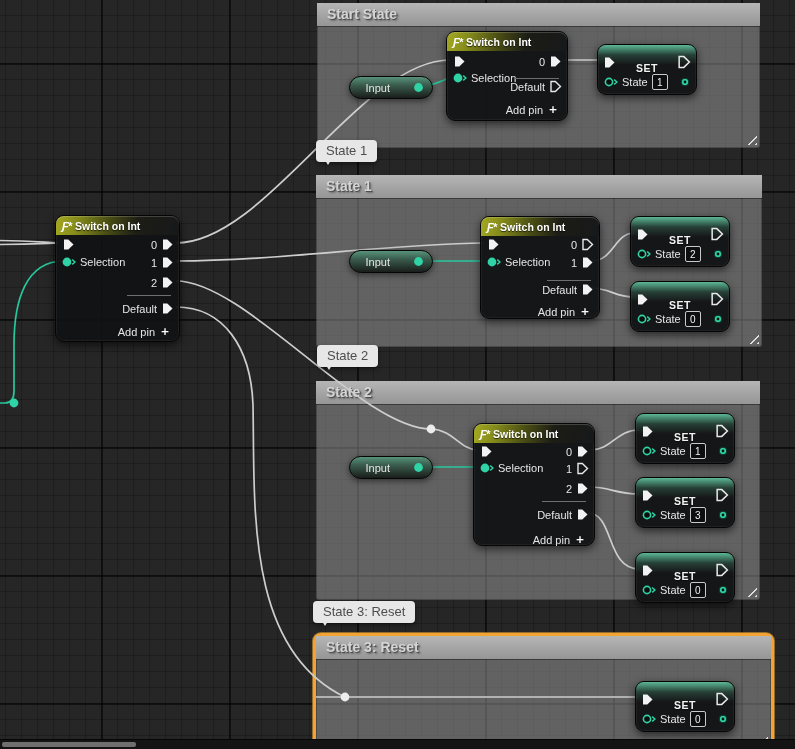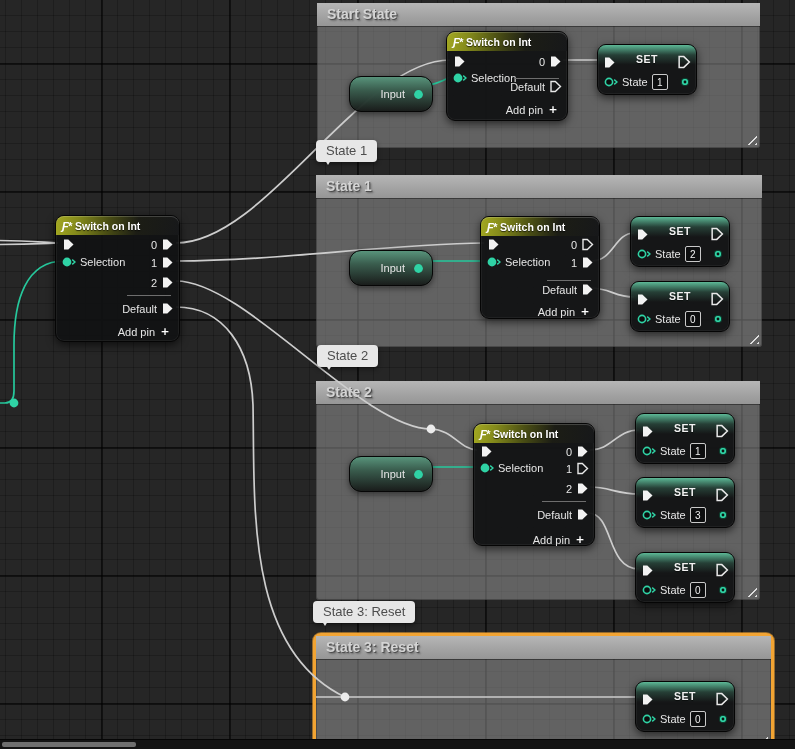--- a/index.html
+++ b/index.html
@@ -46,33 +46,33 @@
   .node{position:absolute;background:rgba(17,18,19,.95);border:1px solid #050505;border-radius:9px;
     box-shadow:0 3px 9px rgba(0,0,0,.6), inset 0 0 0 1px rgba(255,255,255,.05);}
   .node .hdr-switch{position:absolute;left:0;right:0;top:0;height:19px;border-radius:8px 8px 0 0;
     background:linear-gradient(100deg,#a4a922 0%,#848a1b 18%,#4a4e14 42%,#1c1d15 66%,#17181a 100%);
     display:flex;align-items:center;padding:0 6px;box-shadow:inset 0 1px 0 rgba(255,255,255,.18);}
   .node .hdr-set{position:absolute;left:0;right:0;top:0;height:20px;border-radius:8px 8px 0 0;
     background:linear-gradient(180deg,rgba(96,192,156,.95) 0%,rgba(55,105,86,.5) 50%,rgba(20,22,22,0) 100%);
     text-align:center;}
   .ico{font-size:11px;font-weight:bold;font-style:italic;color:#fff;margin-right:4px;letter-spacing:-1px;}
   .nttl{font-size:10.5px;font-weight:bold;color:#fff;text-shadow:0 1px 1px rgba(0,0,0,.65);white-space:nowrap;}
-  .set-ttl{display:inline-block;margin-top:8px;font-size:10.5px;font-weight:bold;color:#f2f2f2;
+  .set-ttl{display:inline-block;margin-top:17px;font-size:10.5px;font-weight:bold;color:#f2f2f2;
     letter-spacing:.5px;text-shadow:0 1px 1px rgba(0,0,0,.6);}
   .prow{position:absolute;display:flex;align-items:center;gap:4px;}
   .plabel{font-size:11px;color:#e6e6e6;white-space:nowrap;}
   .plabel.it{}
   .sep{position:absolute;height:1px;background:#6e6e6e;width:44px;}
   .plus{font-size:12px;font-weight:bold;color:#fff;}
   .valbox{width:14px;height:14px;border:1px solid #c9c9c9;border-radius:2px;background:rgba(0,0,0,.35);
     font-size:10px;color:#f0f0f0;display:flex;align-items:center;justify-content:center;}
-  .pill{position:absolute;width:84px;height:36px;border-radius:12px;border:1px solid #060606;
+  .pill{position:absolute;width:84px;height:23px;border-radius:12px;border:1px solid #060606;
     background:linear-gradient(180deg,#58937b 0%,#3a5d4e 38%,#20272333 100%),rgba(20,22,21,.95);
     box-shadow:0 2px 6px rgba(0,0,0,.5);display:flex;align-items:center;justify-content:flex-end;
-    padding-right:8px;gap:8px;box-sizing:border-box;}
+    padding-right:8px;gap:23px;box-sizing:border-box;}
 
   
   #hscroll-track{position:absolute;left:0;bottom:0;width:795px;height:9px;background:#141414;border-top:1px solid #060606;}
   #hscroll-thumb{position:absolute;left:2px;top:2px;width:134px;height:5px;background:#6f6f6f;border-radius:2px;}
 </style>
 </head>
 <body>
 
 <div id="canvas">
   <div id="comments-layer" class="layer">

